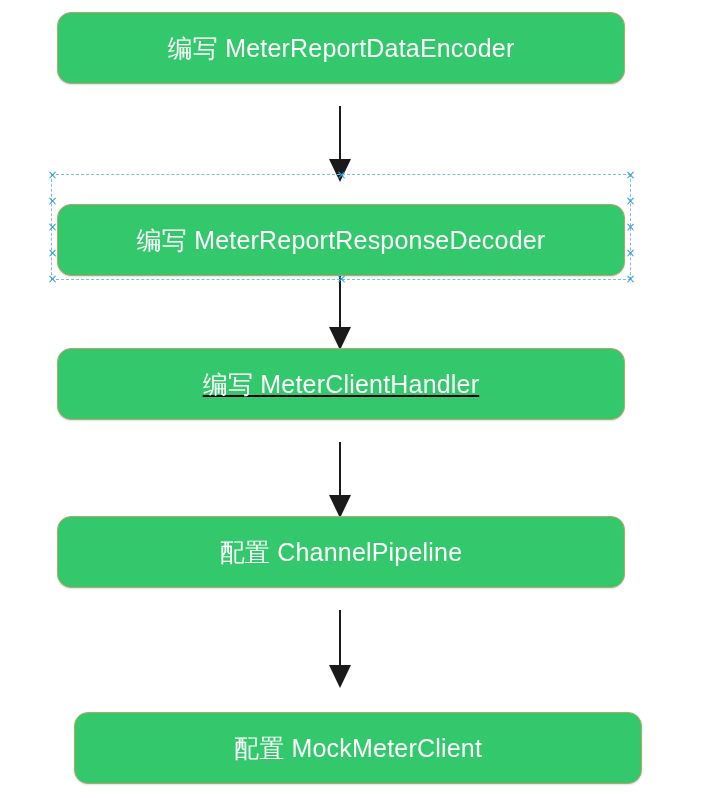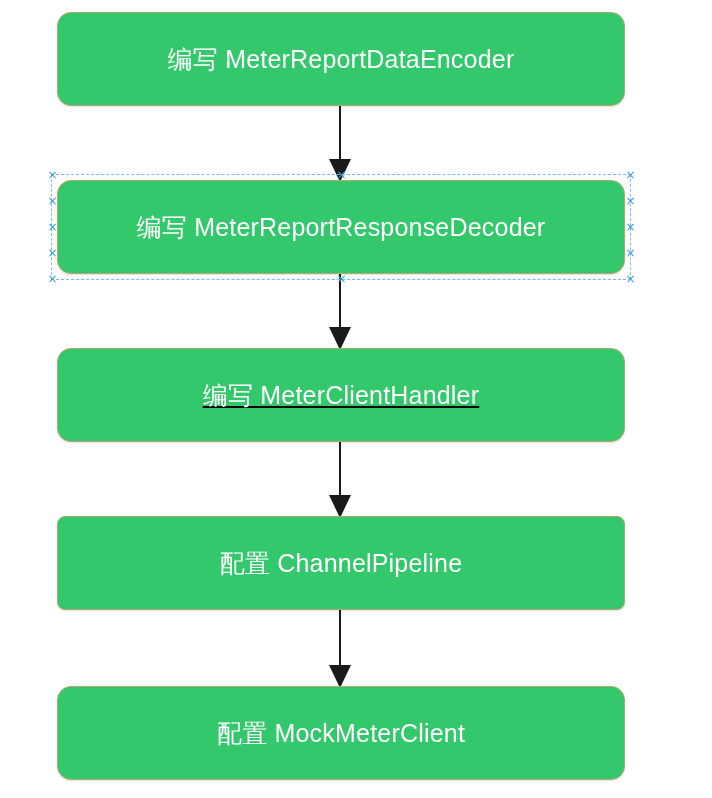--- a/index.html
+++ b/index.html
@@ -21,21 +21,21 @@
     width: 712px;
     height: 798px;
     background: #ffffff;
   }
 
   
   .node {
     position: absolute;
     left: 57px;
     width: 568px;
-    height: 94px;
+    height: 72px;
     box-sizing: border-box;
     background: #33c86b;
     border: 1px solid #b3a86a;
     border-radius: 14px;
     display: flex;
     align-items: center;
     justify-content: center;
     box-shadow: 0 1px 2px rgba(0,0,0,0.12);
   }
 
@@ -47,26 +47,27 @@
     letter-spacing: 0.2px;
     white-space: nowrap;
     text-align: center;
     -webkit-font-smoothing: antialiased;
   }
 
   
   #node-0 { top: 12px; }
   #node-1 { top: 180px; }
   #node-2 { top: 348px; text-decoration: underline; }
-  #node-3 { top: 516px; border-radius: 8px; }
-  #node-4 { top: 686px; }
+  #node-3 { top: 516px; }
+  #node-4 { top: 712px; margin-left: 17px; }
 
   
   .node.selected {
     border-color: #b3a86a;
+    margin-top: 24px;
   }
 
   .selection-frame {
     position: absolute;
     left: 51px;
     top: 174px;
     width: 580px;
     height: 106px;
     box-sizing: border-box;
     border: 1px dashed #7fb9e8;

